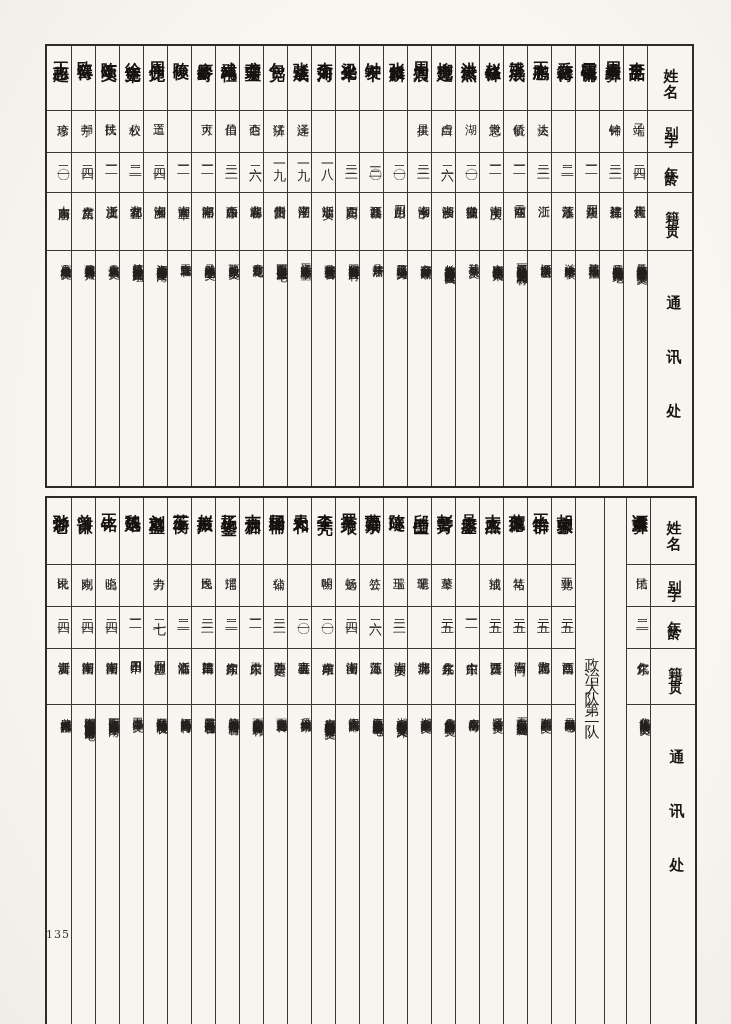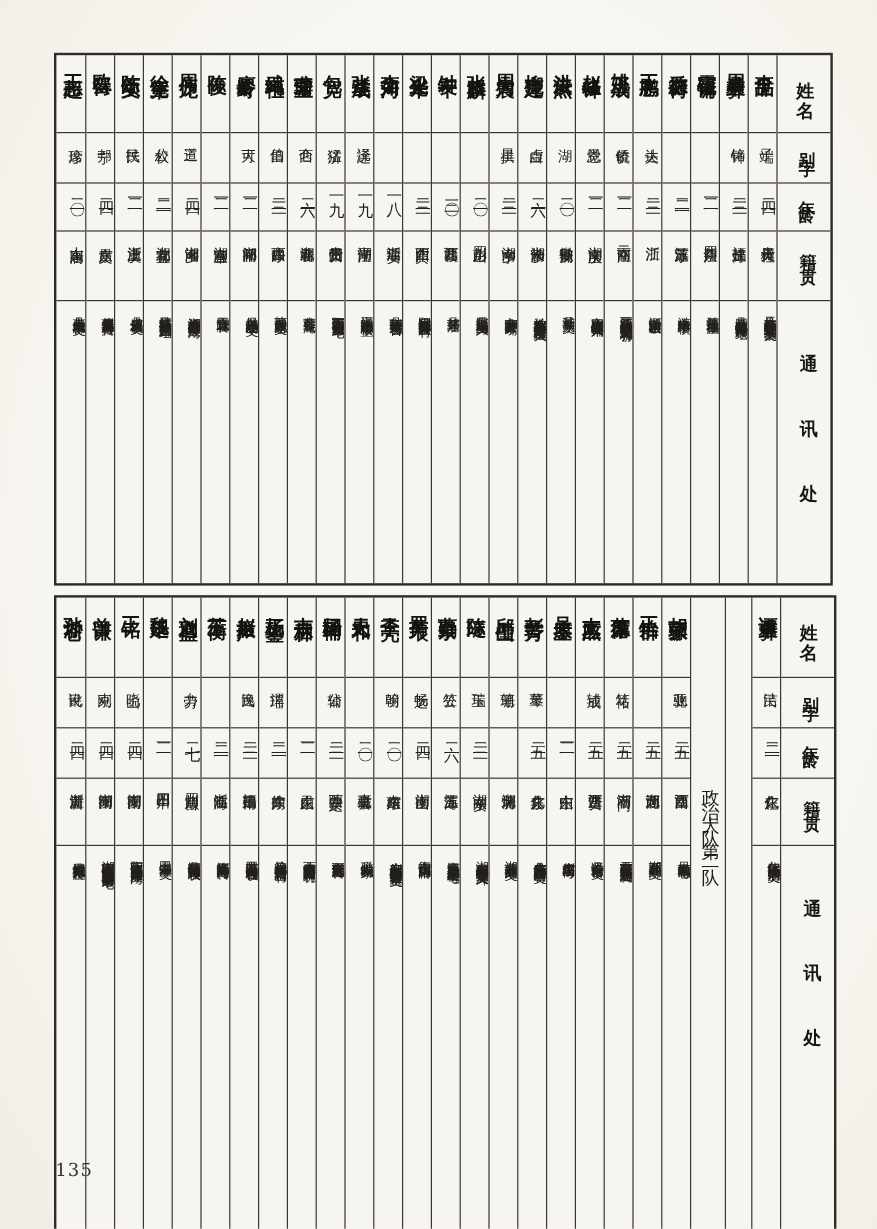--- a/index.html
+++ b/index.html
@@ -67,23 +67,23 @@
   .h-age     { font-size:14px; letter-spacing:5px;  padding-top:3px; }
   .h-native  { font-size:14px; letter-spacing:13px; padding-top:7px; }
   .h-address { font-size:15px; letter-spacing:54px; padding-top:32px; }
   
   .cell-full { height:100%; }
   .note-text {
     font-size:15px; letter-spacing:11px; padding-top:148px; padding-right:5px;
     color:#201e1a;
   }
   .page-number {
-    position:absolute; left:46px; top:966px;
+    position:absolute; left:46px; top:928px;
     font-family:"DejaVu Serif", serif;
-    font-size:15px; color:#35332f; letter-spacing:1px;
+    font-size:11px; color:#35332f; letter-spacing:1px;
   }
 </style>
 </head>
 <body>
 
 <div class="page">
   <div class="dtable table-top" id="table-top">
       <div class="col">
         <div class="cell cell-name">王志超</div>
         <div class="cell cell-courtesy">席珍</div>

